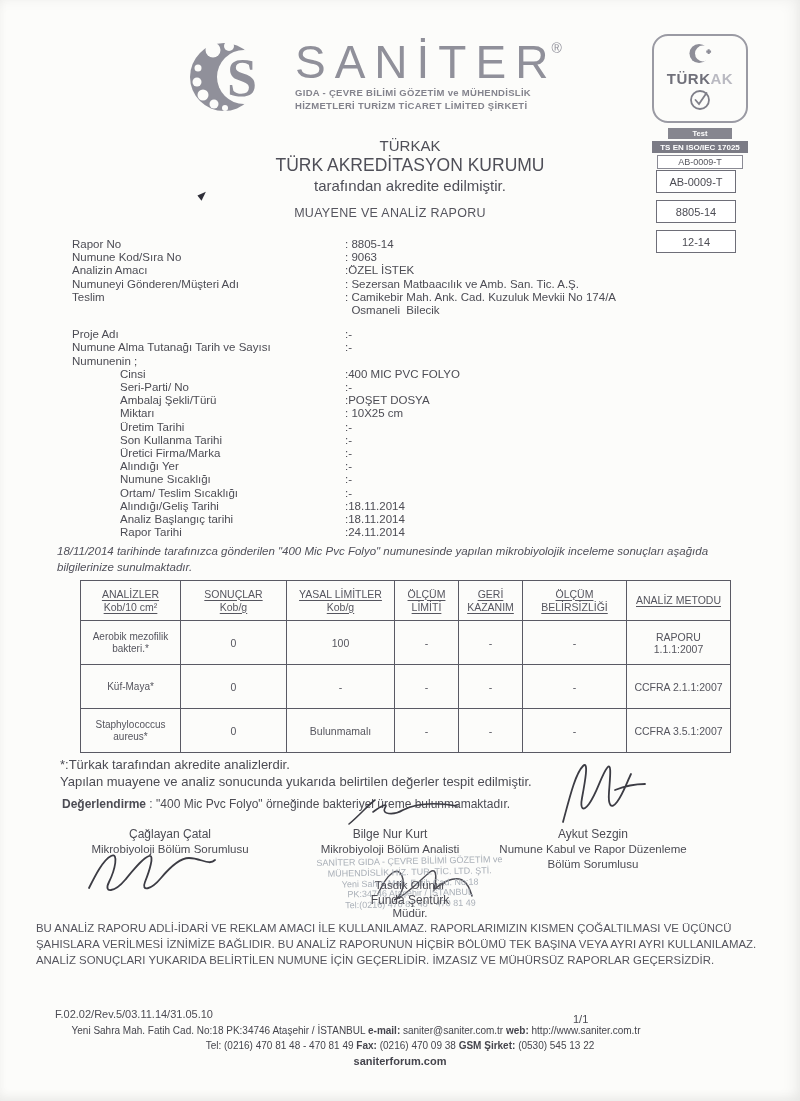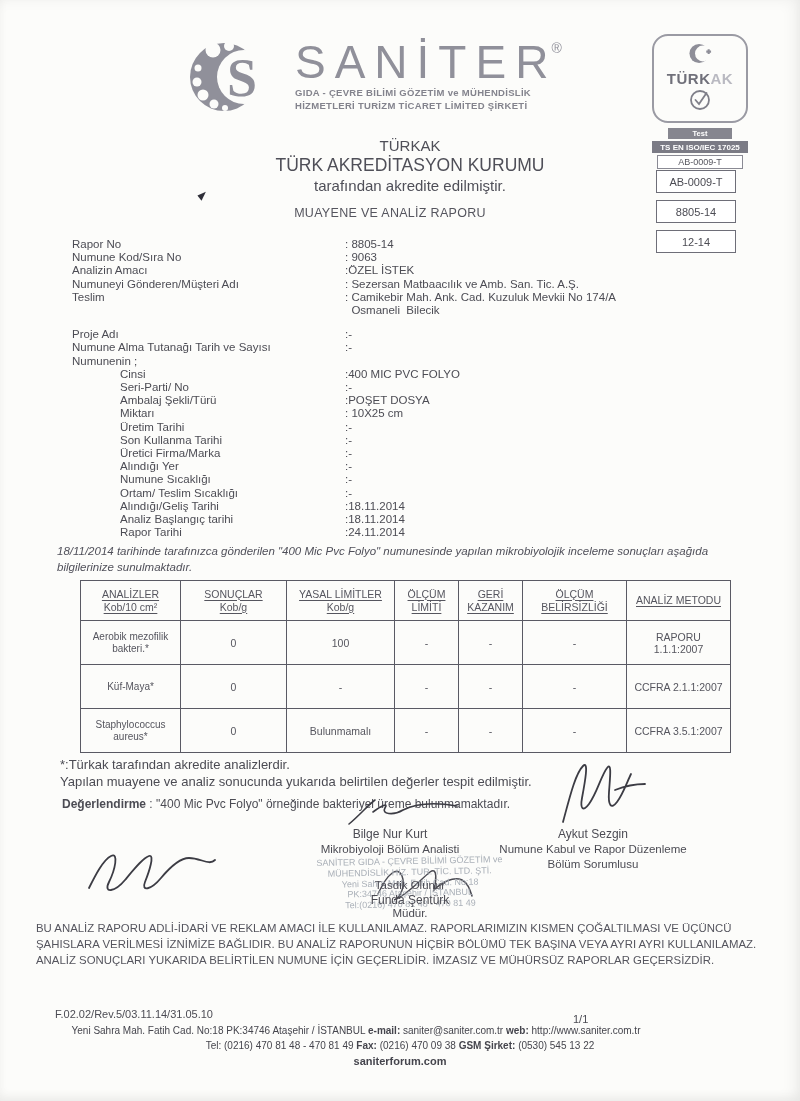--- a/index.html
+++ b/index.html
@@ -352,20 +352,24 @@
     <svg width="135" height="55" viewBox="0 0 135 55">
       <path d="M4 40 C10 28 18 12 26 8 C34 4 30 22 24 34 C18 46 30 44 40 32 C50 20 58 10 64 8 C70 6 64 24 60 34 C56 44 66 42 76 30 C86 18 96 10 104 10 C116 10 124 18 130 12" stroke="#3c3c44" stroke-width="1.8" fill="none" stroke-linecap="round"></path>
     </svg>
   </span>
   <span class="scribble scr-stamp">
     <svg width="105" height="48" viewBox="0 0 105 48">
       <path d="M6 34 C16 12 26 6 30 16 C34 26 28 38 22 40 C34 36 48 20 58 12 C66 6 64 22 62 30 C70 22 82 16 90 20 C96 23 98 30 100 36" stroke="#4a4a52" stroke-width="1.5" fill="none" stroke-linecap="round"></path>
     </svg>
   </span>
 
+  <div class="sig-col sig1">
+    <div class="sig-name">Çağlayan Çatal</div>
+    <div class="sig-role">Mikrobiyoloji Bölüm Sorumlusu</div>
+  </div>
   <div class="sig-col sig2">
     <div class="sig-name">Bilge Nur Kurt</div>
     <div class="sig-role">Mikrobiyoloji Bölüm  Analisti</div>
   </div>
   <div class="sig-col sig3">
     <div class="sig-name">Aykut Sezgin</div>
     <div class="sig-role">Numune Kabul ve Rapor Düzenleme
 Bölüm Sorumlusu</div>
   </div>
 

